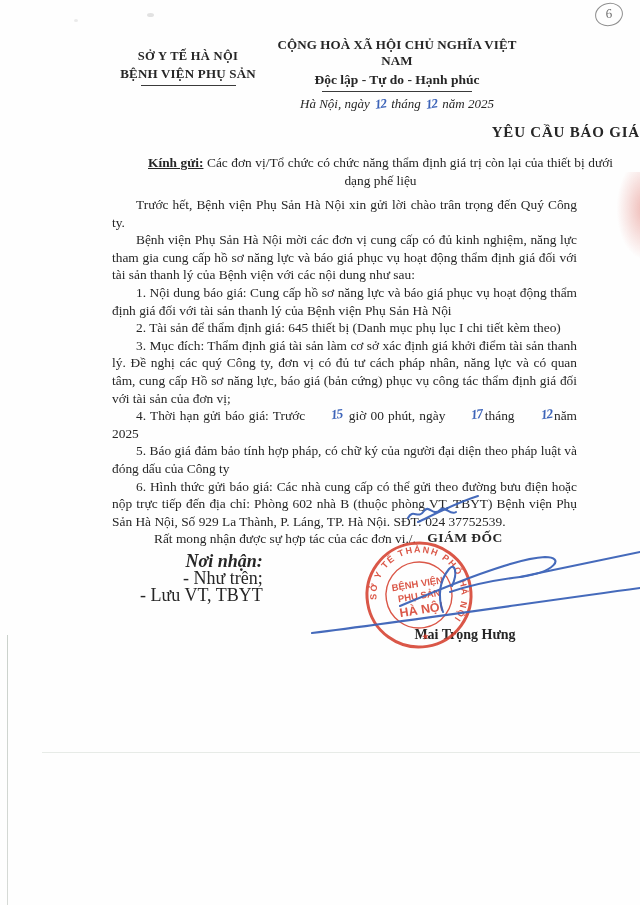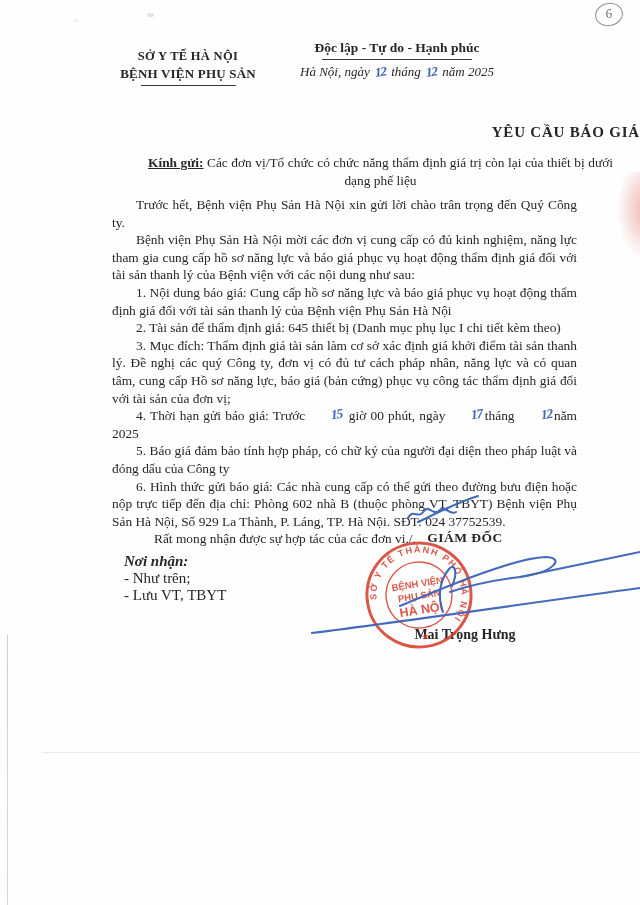--- a/index.html
+++ b/index.html
@@ -44,21 +44,21 @@
     font-size:13.4px; line-height:17.6px;margin-left:36px; }
   .salutation .line1 { text-align:justify; text-align-last:justify; }
   .salutation .label { font-weight:bold; text-decoration:underline; }
   .salutation .line2 { text-align:center;font-family:Liberation Serif, serif; }
   
   .body-text { position:absolute; left:112px; top:196px; width:465px;
     font-size:13.4px; line-height:17.6px; text-align:justify; }
   .body-text p { margin:0; text-indent:24px; }
   .body-text p.closing { text-indent:42px; }
   
-  .recipients { position:absolute; left:124px; top:553px; font-size:15px; line-height:17px; }
+  .recipients { position:absolute; left:140px; top:553px; font-size:18px; line-height:17px;text-align:right; }
   .recipients .label { font-weight:bold; font-style:italic; }
   .sig-title { position:absolute; left:395px; top:530px; width:140px; text-align:center;
     font-size:13.5px; font-weight:bold; letter-spacing:.5px; }
   .signer-name { position:absolute; left:385px; top:627px; width:160px; text-align:center;
     font-size:14px; font-weight:bold; }
   .stamp-wrap { position:absolute; left:363px; top:539px; width:112px; height:112px;
     transform:rotate(-9deg); opacity:.88; }
   .sig-svg { position:absolute; left:290px; top:480px; width:350px; height:180px; }
 </style>
 </head>
@@ -73,20 +73,21 @@
   <div class="red-edge-mark"></div>
   <div class="page-mark">6</div>
 
   <div class="hdr-left">
     <div class="l1">SỞ Y TẾ HÀ NỘI</div>
     <div class="l2">BỆNH VIỆN PHỤ SẢN</div>
     <div class="rule-left"></div>
   </div>
 
   <div class="hdr-right">
+    <div class="l1">CỘNG HOÀ XÃ HỘI CHỦ NGHĨA VIỆT NAM</div>
     <div class="l2">Độc lập - Tự do - Hạnh phúc</div>
     <div class="rule-right"></div>
     <div class="dateline">
       <span>Hà Nội, ngày</span>
       <span class="hw">12</span>
       <span>tháng</span>
       <span class="hw">12</span>
       <span>năm 2025</span>
     </div>
   </div>

